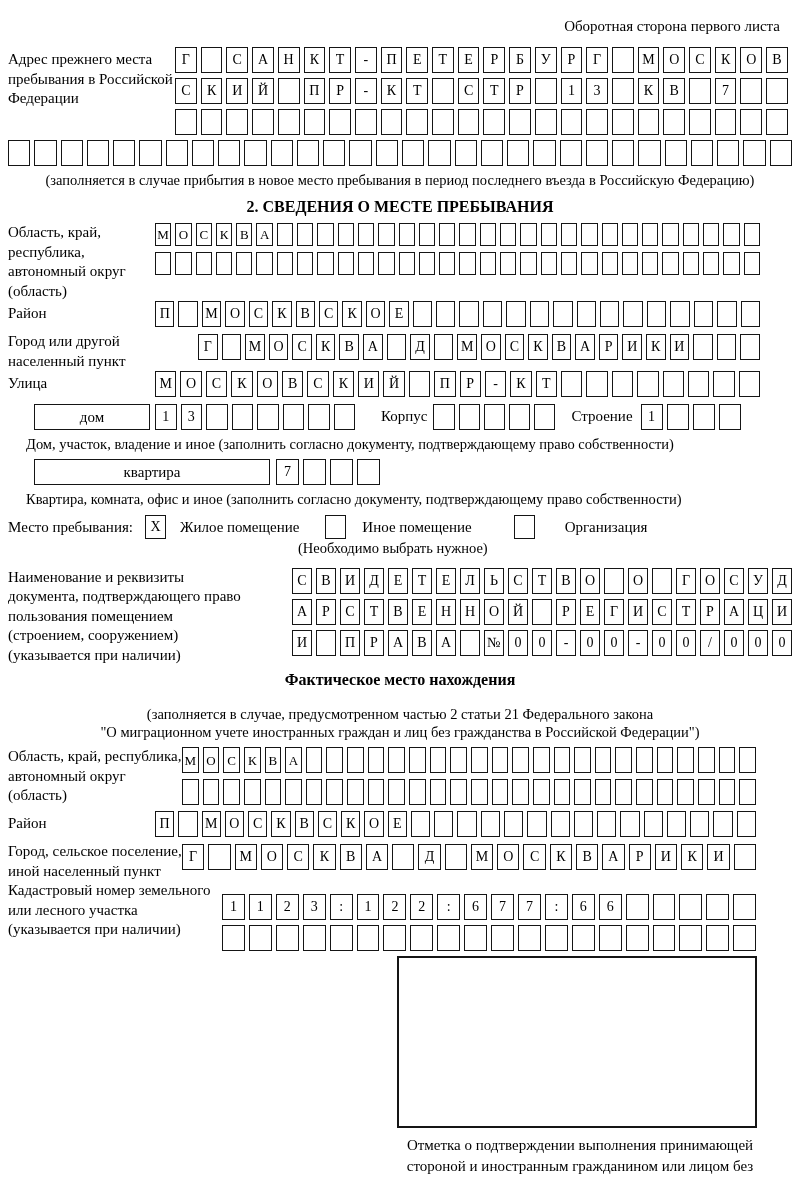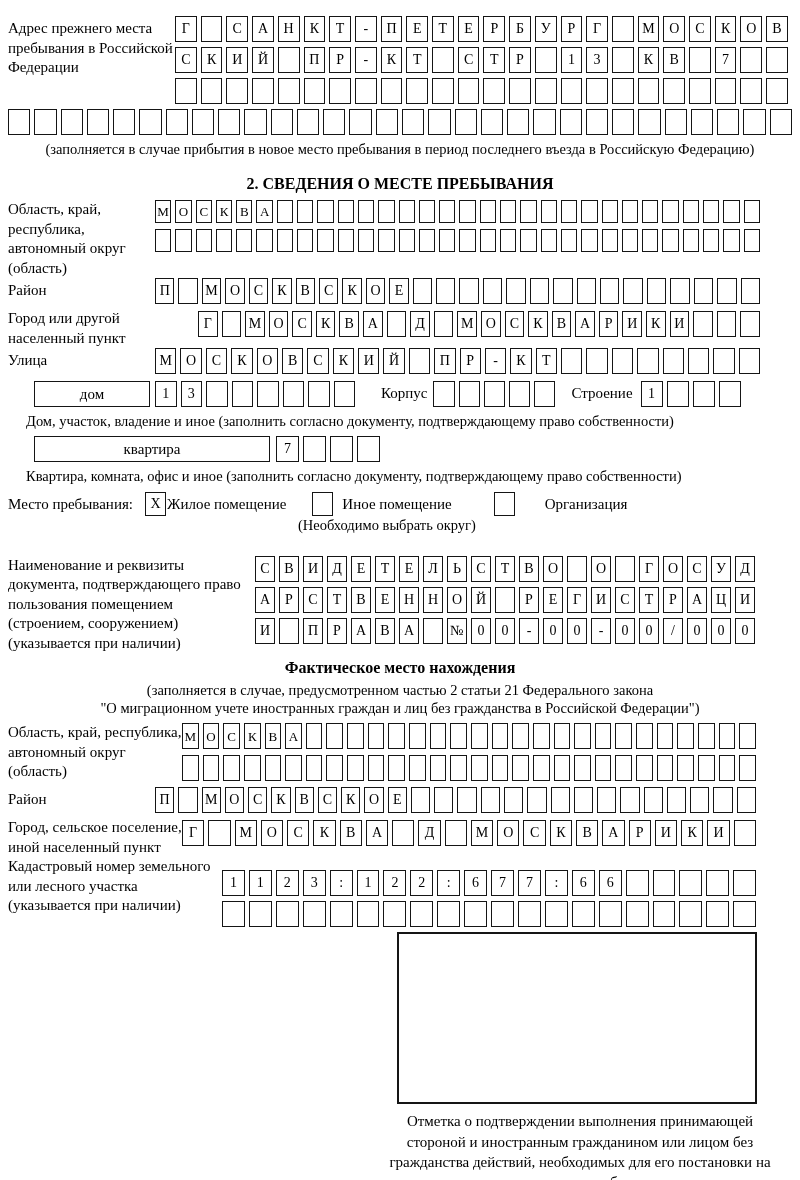--- a/index.html
+++ b/index.html
@@ -24,20 +24,21 @@
   .opt-label{font-size:15px;}
   .stamp-box{border:2px solid #151515;box-sizing:border-box;width:360px;height:172px;
      margin-left:389px;}
   .stamp-caption{width:400px;margin-left:372px;text-align:center;font-size:15px;line-height:1.35;margin-top:7px;}
 </style>
 </head>
 <body>
 
 <div class="page">
 
+  <div class="hdr-note">Оборотная сторона первого листа</div>
 
   <div class="frow" style="margin-top:12px;">
     <div class="lab" style="width:167px;padding-top:3px;">Адрес прежнего места пребывания в Российской Федерации</div>
     <div class="boxcol" style="width:613px;">
       <div class="boxrow">
           <span class="cell">Г</span>
           <span class="cell"></span>
           <span class="cell">С</span>
           <span class="cell">А</span>
           <span class="cell">Н</span>
@@ -142,21 +143,21 @@
       <span class="cell"></span>
       <span class="cell"></span>
       <span class="cell"></span>
       <span class="cell"></span>
       <span class="cell"></span>
       <span class="cell"></span>
       <span class="cell"></span>
     </div>
   <div class="caption">(заполняется в случае прибытия в новое место пребывания в период последнего въезда в Российскую Федерацию)</div>
 
-  <div class="title" style="margin-top:17px;">2. СВЕДЕНИЯ О МЕСТЕ ПРЕБЫВАНИЯ</div>
+  <div class="title" style="margin-top:9px;">2. СВЕДЕНИЯ О МЕСТЕ ПРЕБЫВАНИЯ</div>
 
   <div class="frow" style="margin-top:7px;">
     <div class="lab" style="width:147px;">Область, край, республика, автономный округ (область)</div>
     <div class="boxcol" style="width:605px;">
       <div class="boxrow sm">
           <span class="cell">М</span>
           <span class="cell">О</span>
           <span class="cell">С</span>
           <span class="cell">К</span>
           <span class="cell">В</span>
@@ -350,29 +351,29 @@
         <span class="cell"></span>
         <span class="cell"></span>
         <span class="cell"></span>
       </div>
   </div>
   <div class="caption" style="text-align:left;padding-left:18px;">Квартира, комната, офис и иное (заполнить согласно документу, подтверждающему право собственности)</div>
 
   <div class="frow" style="margin-top:7px;align-items:center;">
     <div class="lab">Место пребывания:</div>
     <div class="cb" style="margin-left:12px;">X</div>
-    <div class="opt-label" style="margin-left:1px;">Жилое помещение</div>
+    <div class="opt-label" style="margin-left:14px;">Жилое помещение</div>
     <div class="cb" style="margin-left:26px;"></div>
-    <div class="opt-label" style="margin-left:9px;">Иное помещение</div>
+    <div class="opt-label" style="margin-left:16px;">Иное помещение</div>
     <div class="cb" style="margin-left:42px;"></div>
     <div class="opt-label" style="margin-left:30px;">Организация</div>
   </div>
-  <div class="caption" style="text-align:left;padding-left:290px;">(Необходимо выбрать округ)</div>
-
-  <div class="frow" style="margin-top:21px;">
+  <div class="caption" style="text-align:left;padding-left:290px;">(Необходимо выбрать нужное)</div>
+
+  <div class="frow" style="margin-top:10px;justify-content:space-between;">
     <div class="lab" style="width:247px;padding-right:10px;">Наименование и реквизиты документа, подтверждающего право пользования помещением (строением, сооружением) (указывается при наличии)</div>
     <div class="boxcol" style="width:500px;">
       <div class="boxrow">
           <span class="cell">С</span>
           <span class="cell">В</span>
           <span class="cell">И</span>
           <span class="cell">Д</span>
           <span class="cell">Е</span>
           <span class="cell">Т</span>
           <span class="cell">Е</span>
@@ -434,21 +435,21 @@
           <span class="cell">0</span>
           <span class="cell">/</span>
           <span class="cell">0</span>
           <span class="cell">0</span>
           <span class="cell">0</span>
         </div>
     </div>
   </div>
 
   <div class="title" style="margin-top:6px;">Фактическое место нахождения</div>
-  <div class="caption" style="margin-top:4px;">(заполняется в случае, предусмотренном частью 2 статьи 21 Федерального закона</div>
+  <div class="caption" style="margin-top:16px;">(заполняется в случае, предусмотренном частью 2 статьи 21 Федерального закона</div>
   <div class="caption">"О миграционном учете иностранных граждан и лиц без гражданства в Российской Федерации")</div>
 
   <div class="frow" style="margin-top:6px;">
     <div class="lab" style="width:174px;">Область, край, республика, автономный округ (область)</div>
     <div class="boxcol" style="width:574px;">
       <div class="boxrow sm" style="height:26px;">
           <span class="cell">М</span>
           <span class="cell">О</span>
           <span class="cell">С</span>
           <span class="cell">К</span>

